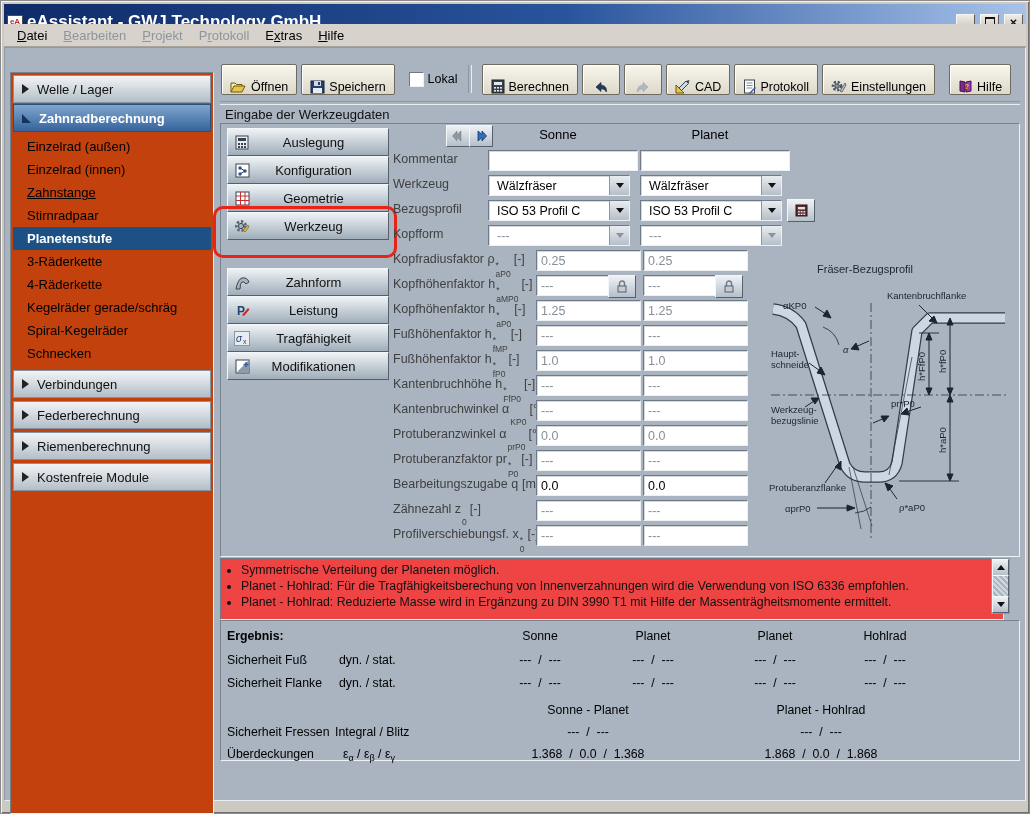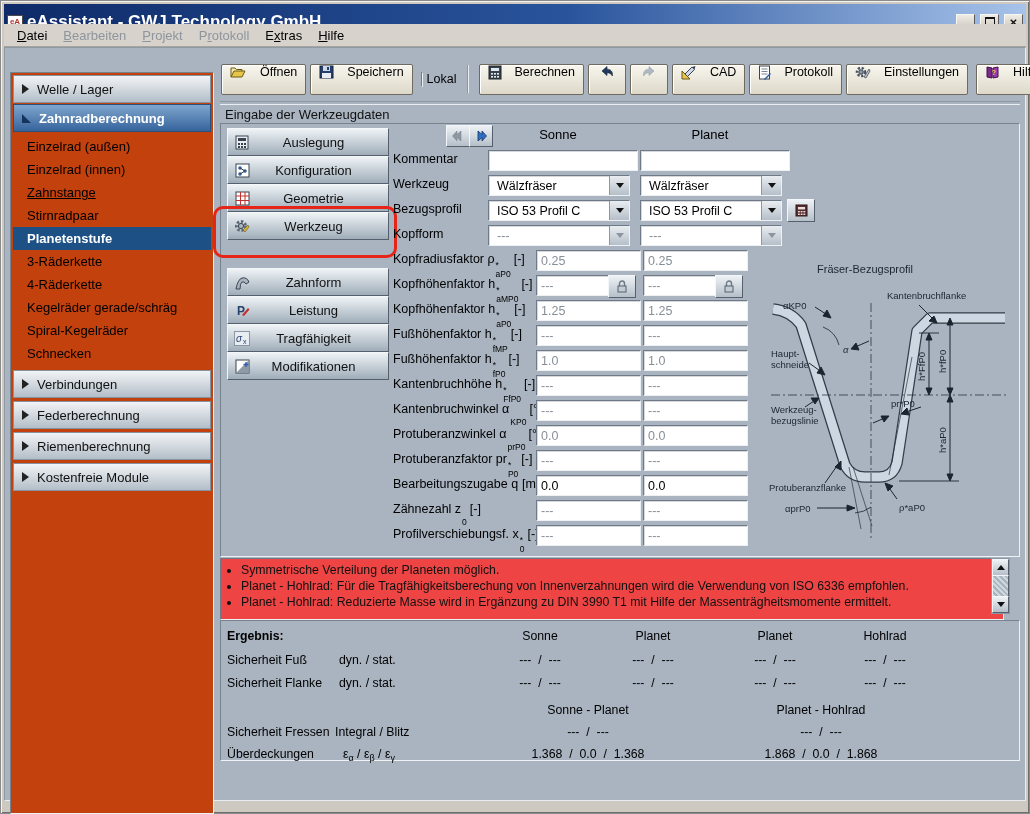--- a/index.html
+++ b/index.html
@@ -23,37 +23,37 @@
   .sidebar{position:absolute;left:5px;top:9px;width:202px;height:740px;background:#c2410c;border:1px solid;border-color:#76828e #eef2f5 #eef2f5 #76828e;margin-top:15px;}
   .nav-header{position:absolute;left:2px;right:2px;height:26px;background:linear-gradient(#f2f4f6,#b3bec8);border:1px solid #8593a0;display:flex;align-items:center;padding-left:8px;gap:8px;font-size:13px;color:#111;}
   .nav-header.blue{background:linear-gradient(#7fa6cd,#35639c);color:#fff;font-weight:bold;border-color:#2c507c;}
   .tri-r{width:0;height:0;border-left:7px solid #222;border-top:5px solid transparent;border-bottom:5px solid transparent;}
   .tri-exp{width:0;height:0;border-bottom:9px solid #12345e;border-right:9px solid transparent;}
   .nav-item{position:absolute;left:2px;right:2px;height:23px;display:flex;align-items:center;padding-left:14px;font-size:13px;color:#000;}
   .nav-item.selected{background:#1d5186;color:#fff;font-weight:bold;}
   
   .main{position:absolute;left:211px;top:9px;width:808px;height:740px;}
   .toolbar{position:absolute;left:5px;top:5px;right:5px;height:34px;display:flex;align-items:center;gap:4px;}
-  .tbtn{height:29px;background:linear-gradient(#f8f6ee,#ddd8c9);border:1px solid #6e6a5e;box-shadow:inset 1px 1px 0 #fff;border-radius:2px;display:flex;align-items:flex-start;gap:13px;padding:0 8px;font-size:12.5px;white-space:nowrap;}
+  .tbtn{height:29px;background:linear-gradient(#f8f6ee,#ddd8c9);border:1px solid #6e6a5e;box-shadow:inset 1px 1px 0 #fff;border-radius:2px;display:flex;align-items:flex-end;gap:4px;padding:0 8px;font-size:12.5px;white-space:nowrap;}
   .tbtn.icononly{padding:0 10px;}
   .tsep{width:2px;height:28px;border-left:1px solid #8b97a2;border-right:1px solid #e9edf0;margin:0 6px;}
   .tgap{width:6px;}
   .checkbox{width:13px;height:13px;background:#fff;border:1px solid;border-color:#6e7a87 #edf1f4 #edf1f4 #6e7a87;}
   .toolbar-rule{position:absolute;left:4px;right:4px;top:44px;height:2px;border-top:1px solid #8b97a2;border-bottom:1px solid #e9edf0;}
   .panel-title{position:absolute;left:9px;top:50px;font-size:13px;color:#111;}
   
   .form-panel{position:absolute;left:4px;top:66px;width:798px;height:432px;border:1px solid;border-color:#76828e #eef2f5 #eef2f5 #76828e;background:#a9b4c0;}
   .vbtn{position:absolute;left:6px;width:160px;height:26px;background:linear-gradient(#eff3f6,#9fadb9);border:1px solid;border-color:#f3f7f9 #55606c #55606c #f3f7f9;display:flex;align-items:center;font-size:13px;color:#111;}
   .vbtn .ic{width:22px;height:20px;margin:0 4px 0 3px;display:flex;align-items:center;justify-content:center;}
   .vbtn .lbl{flex:1;text-align:center;margin-right:18px;}
   .red-annotation{position:absolute;left:-8px;top:82px;width:178px;height:46px;border:3px solid #e62418;border-radius:10px;}
   .navbtn{position:absolute;width:22px;height:20px;top:1px;background:linear-gradient(#eef2f5,#b5bfc9);border:1px solid;border-color:#f3f7f9 #55606c #55606c #f3f7f9;display:flex;align-items:center;justify-content:center;}
   .colhead{position:absolute;top:3px;width:140px;text-align:center;font-size:13px;}
   .frow{position:absolute;left:0;right:0;height:20px;}
-  .flabel{position:absolute;left:172px;top:2px;font-size:12.5px;white-space:nowrap;color:#000000;}
+  .flabel{position:absolute;left:172px;top:2px;font-size:12.5px;white-space:nowrap;color:#404040;}
   .ss{display:inline-flex;flex-direction:column;vertical-align:-5px;line-height:1;font-size:8.5px;margin:0 1px;}
   .ss .sup{display:block;}
   .ss .sub{display:block;}
   .unit{margin-left:2px;}
   .fld{position:absolute;height:19px;background:#fff;border:1px solid;border-color:#6e7a87 #edf1f4 #edf1f4 #6e7a87;box-shadow:inset 1px 1px 0 rgba(90,100,110,.25);font-size:12.5px;display:flex;align-items:center;padding:0 4px;white-space:nowrap;overflow:hidden;}
   .fld.dis{color:#878f98;}
   .fld.en{color:#000;}
   .sel{padding:0;}
   .selval{flex:1;padding:0 8px;}
   .dda{width:19px;align-self:stretch;background:linear-gradient(#e9edf0,#b5bfc9);border-left:1px solid #8b97a2;display:flex;align-items:center;justify-content:center;}

